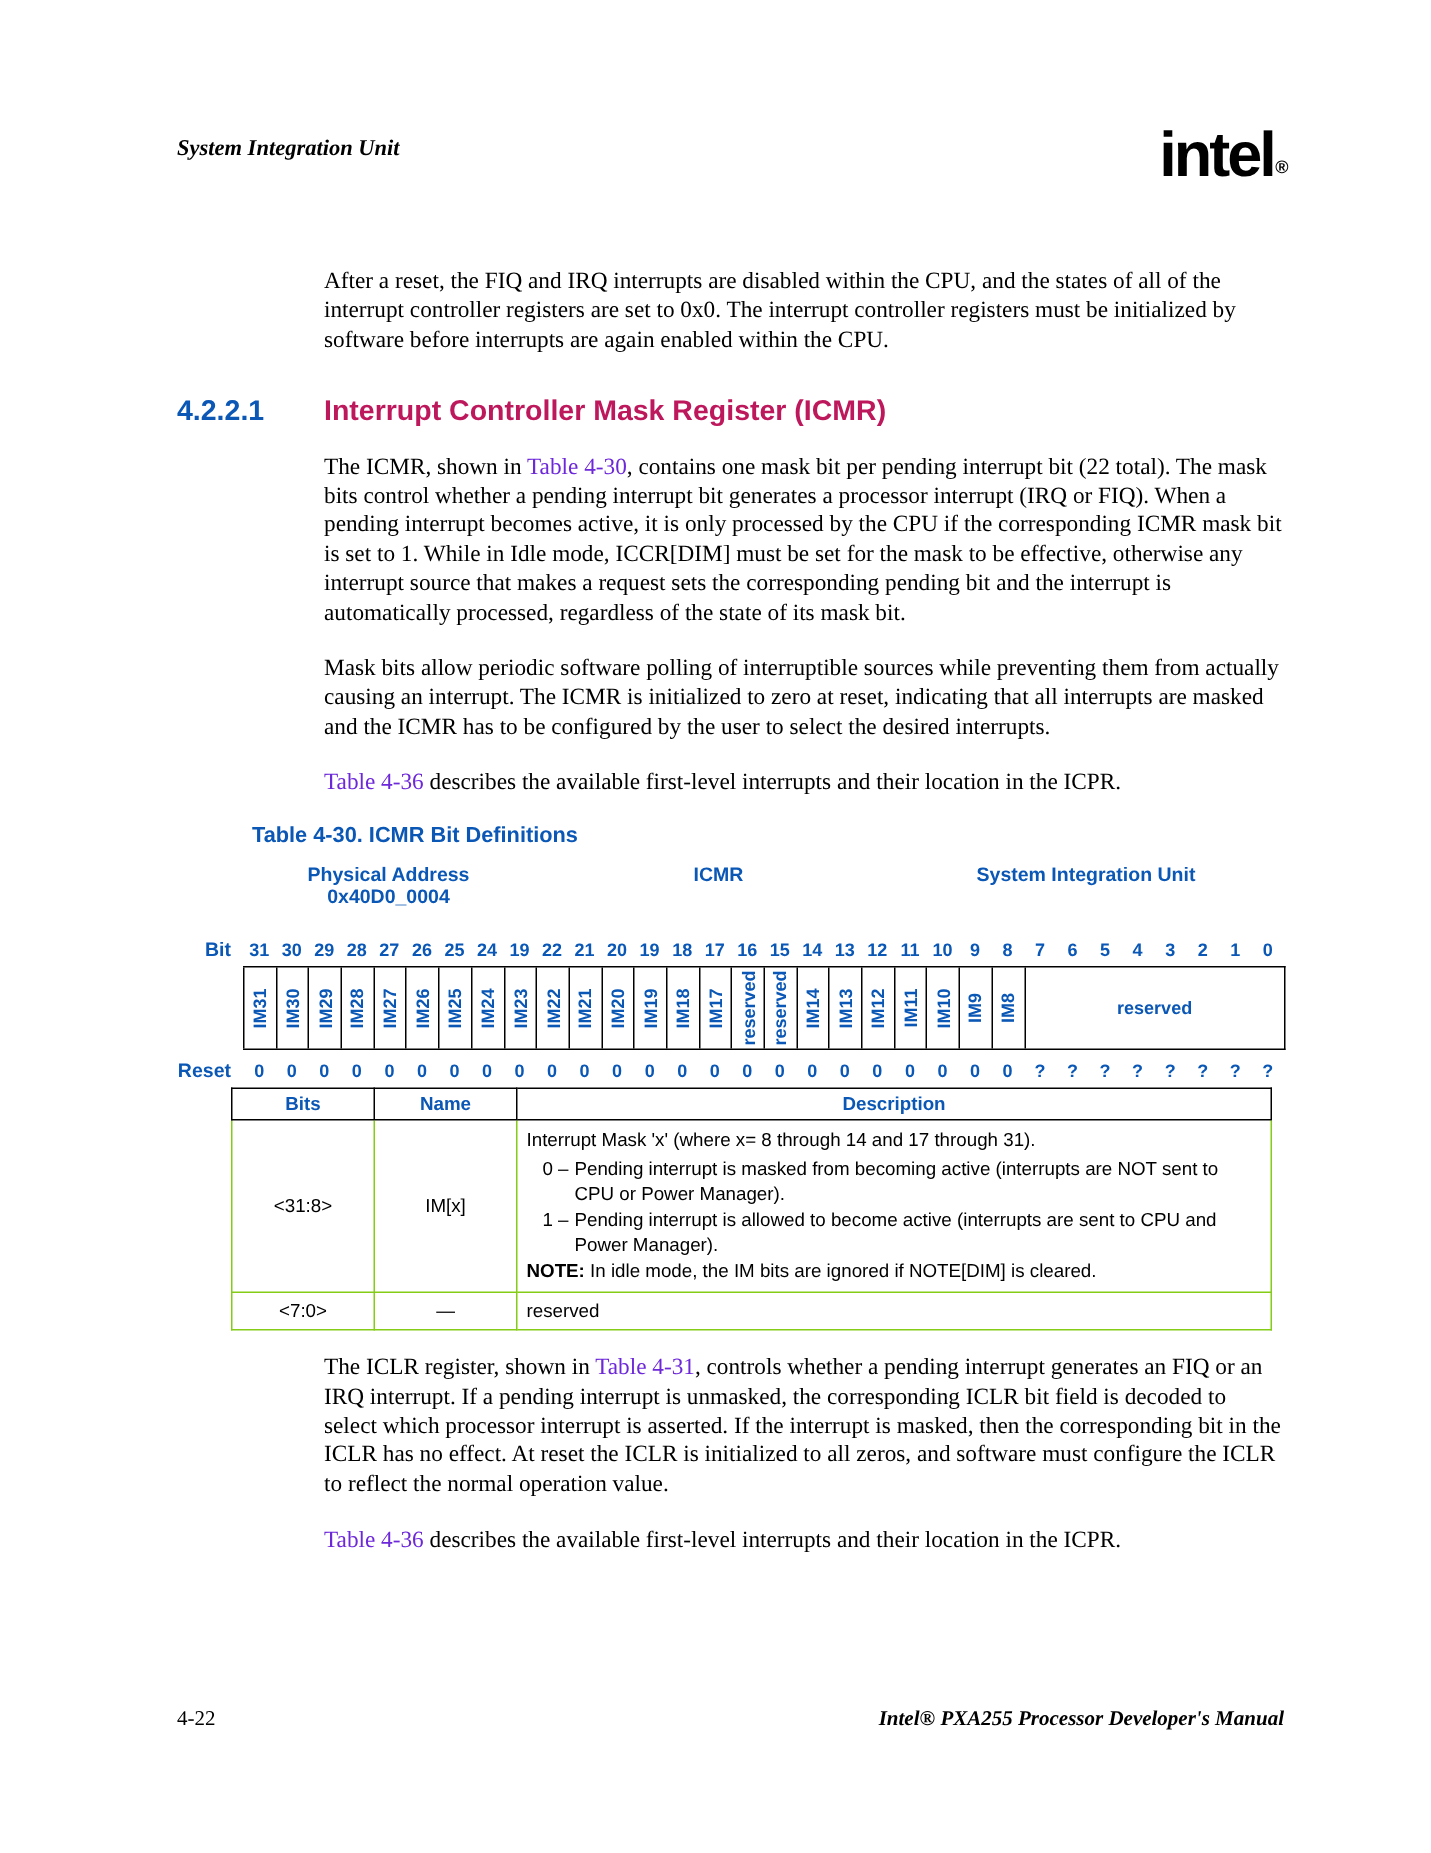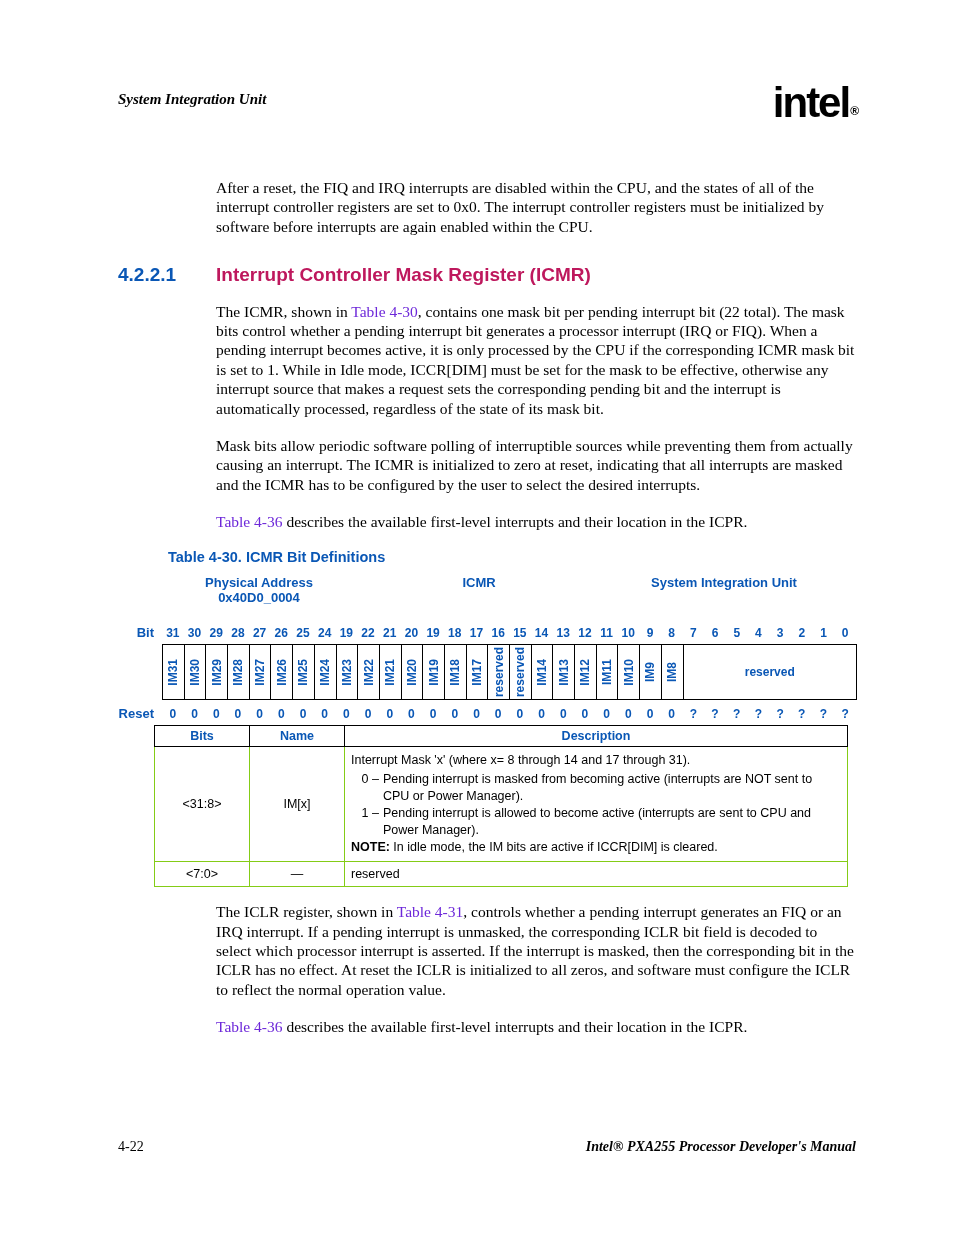--- a/index.html
+++ b/index.html
@@ -413,21 +413,21 @@
       <td class="desc-body">
         <div>Interrupt Mask 'x' (where x= 8 through 14 and 17 through 31).</div>
         <div style="display:flex;margin-top:2px;">
               <div style="width:28px;text-align:right;padding-right:4px;">0 –</div>
               <div style="flex:1;">Pending interrupt is masked from becoming active (interrupts are NOT sent to CPU or Power Manager).</div>
             </div>
         <div style="display:flex;">
               <div style="width:28px;text-align:right;padding-right:4px;">1 –</div>
               <div style="flex:1;">Pending interrupt is allowed to become active (interrupts are sent to CPU and Power Manager).</div>
             </div>
-        <div><b>NOTE:</b><span> In idle mode, the IM bits are active if ICCR[DIM] is cleared.</span></div>
+        <div><b>NOTE:</b><span> In idle mode, the IM bits are ignored if NOTE[DIM] is cleared.</span></div>
       </td>
     </tr>
     <tr>
       <td class="c">&lt;7:0&gt;</td>
       <td class="c">—</td>
       <td>reserved</td>
     </tr>
   </tbody>
     </table>
 

